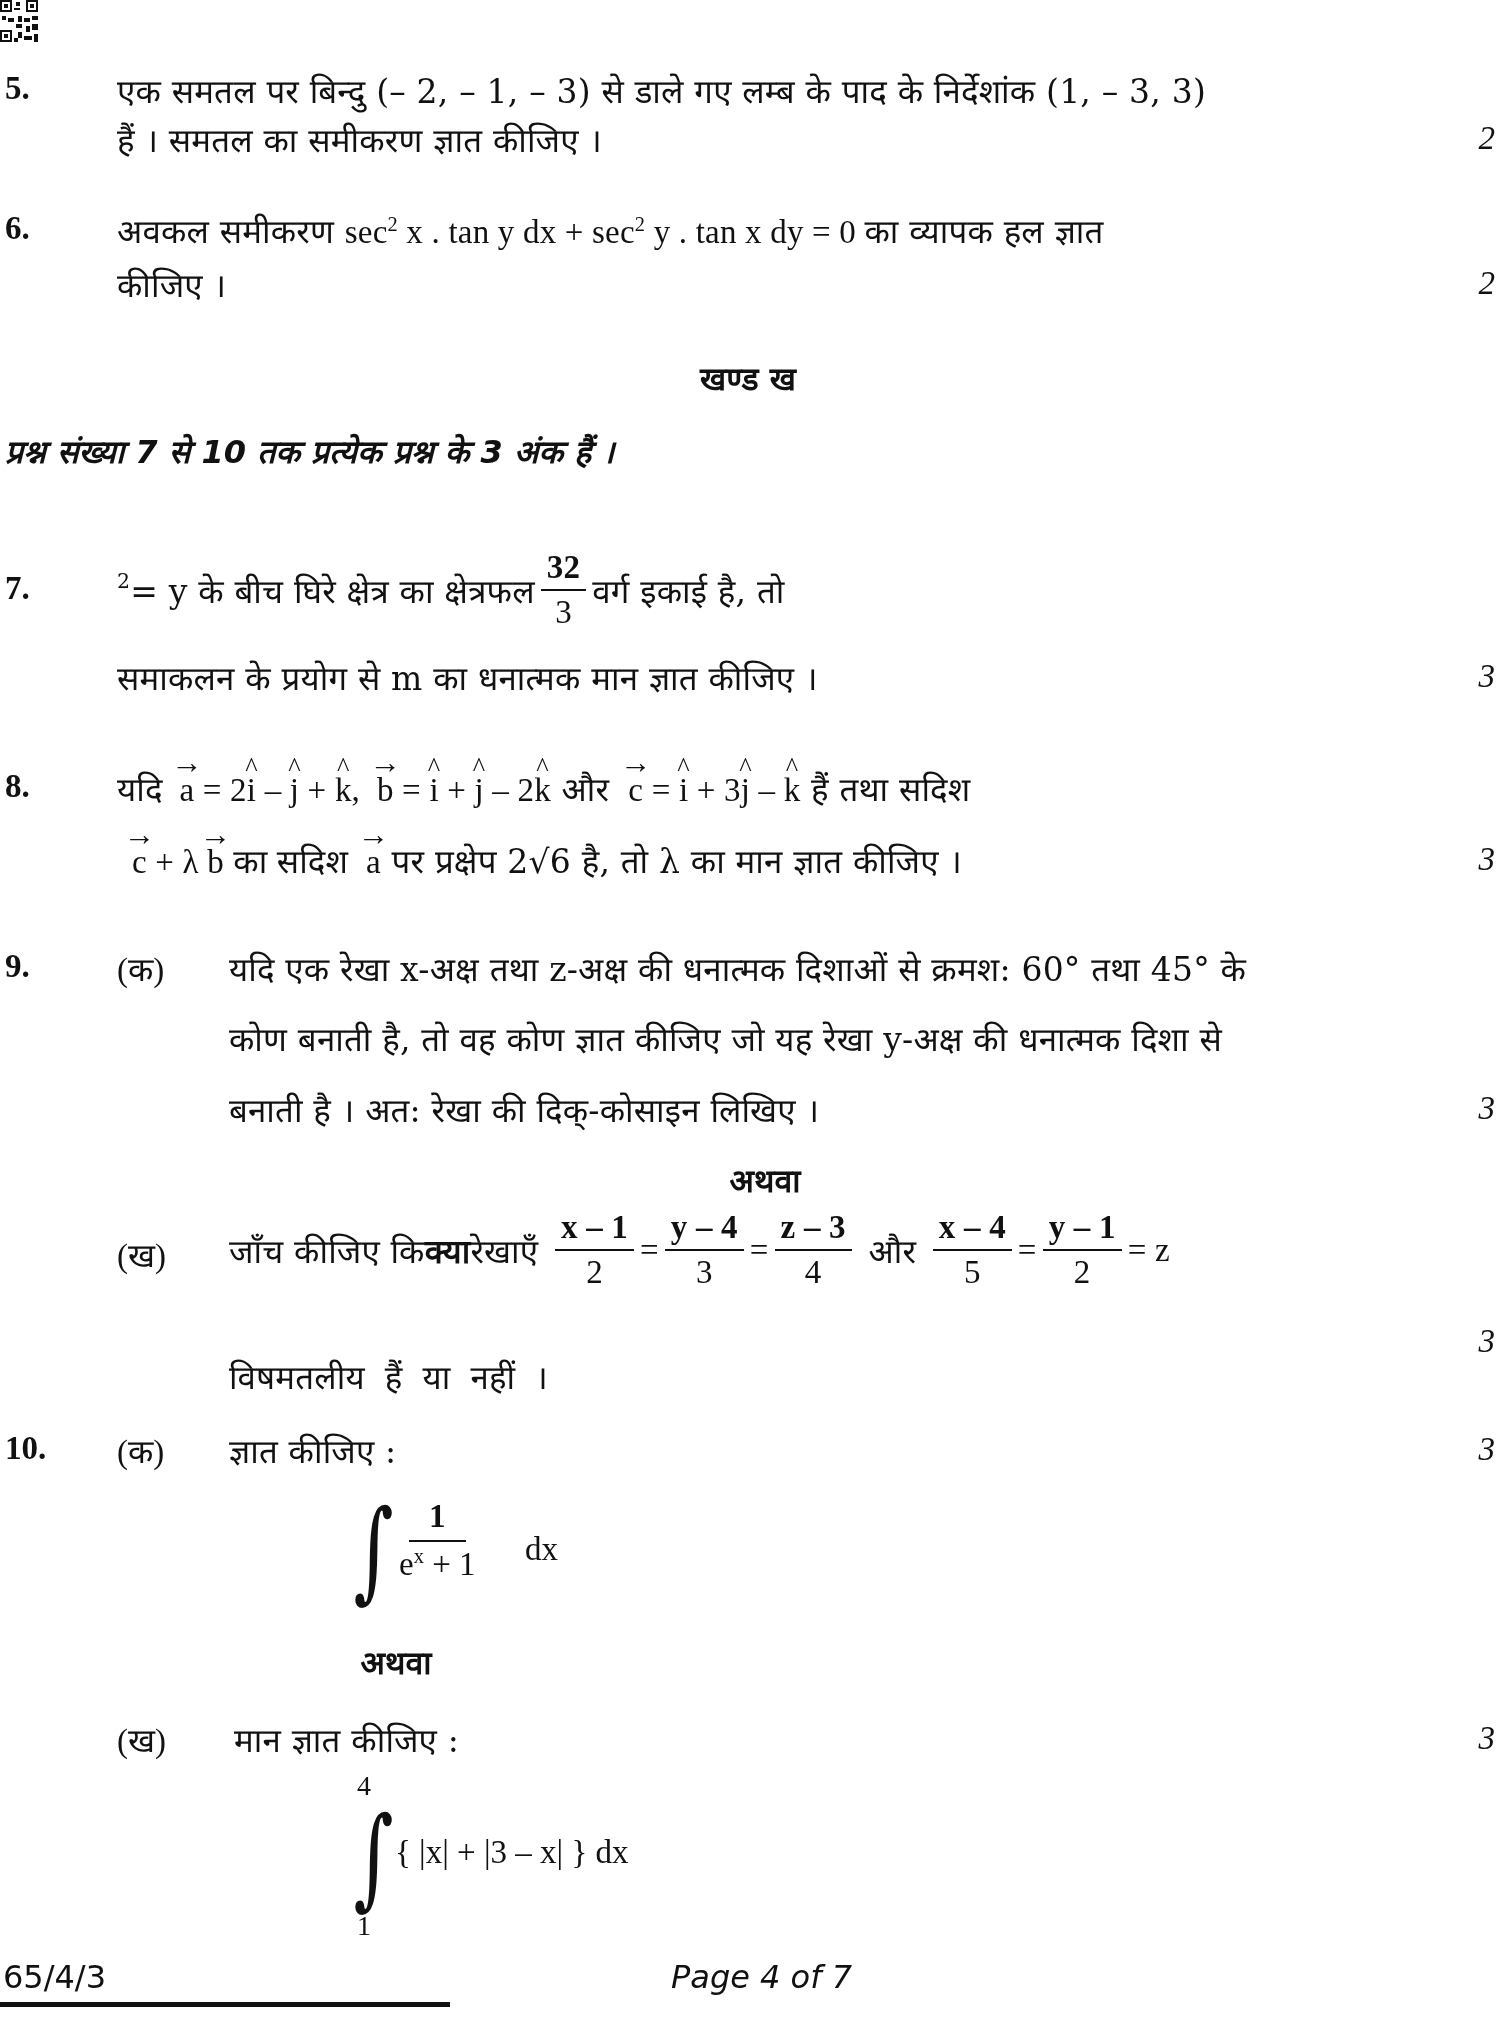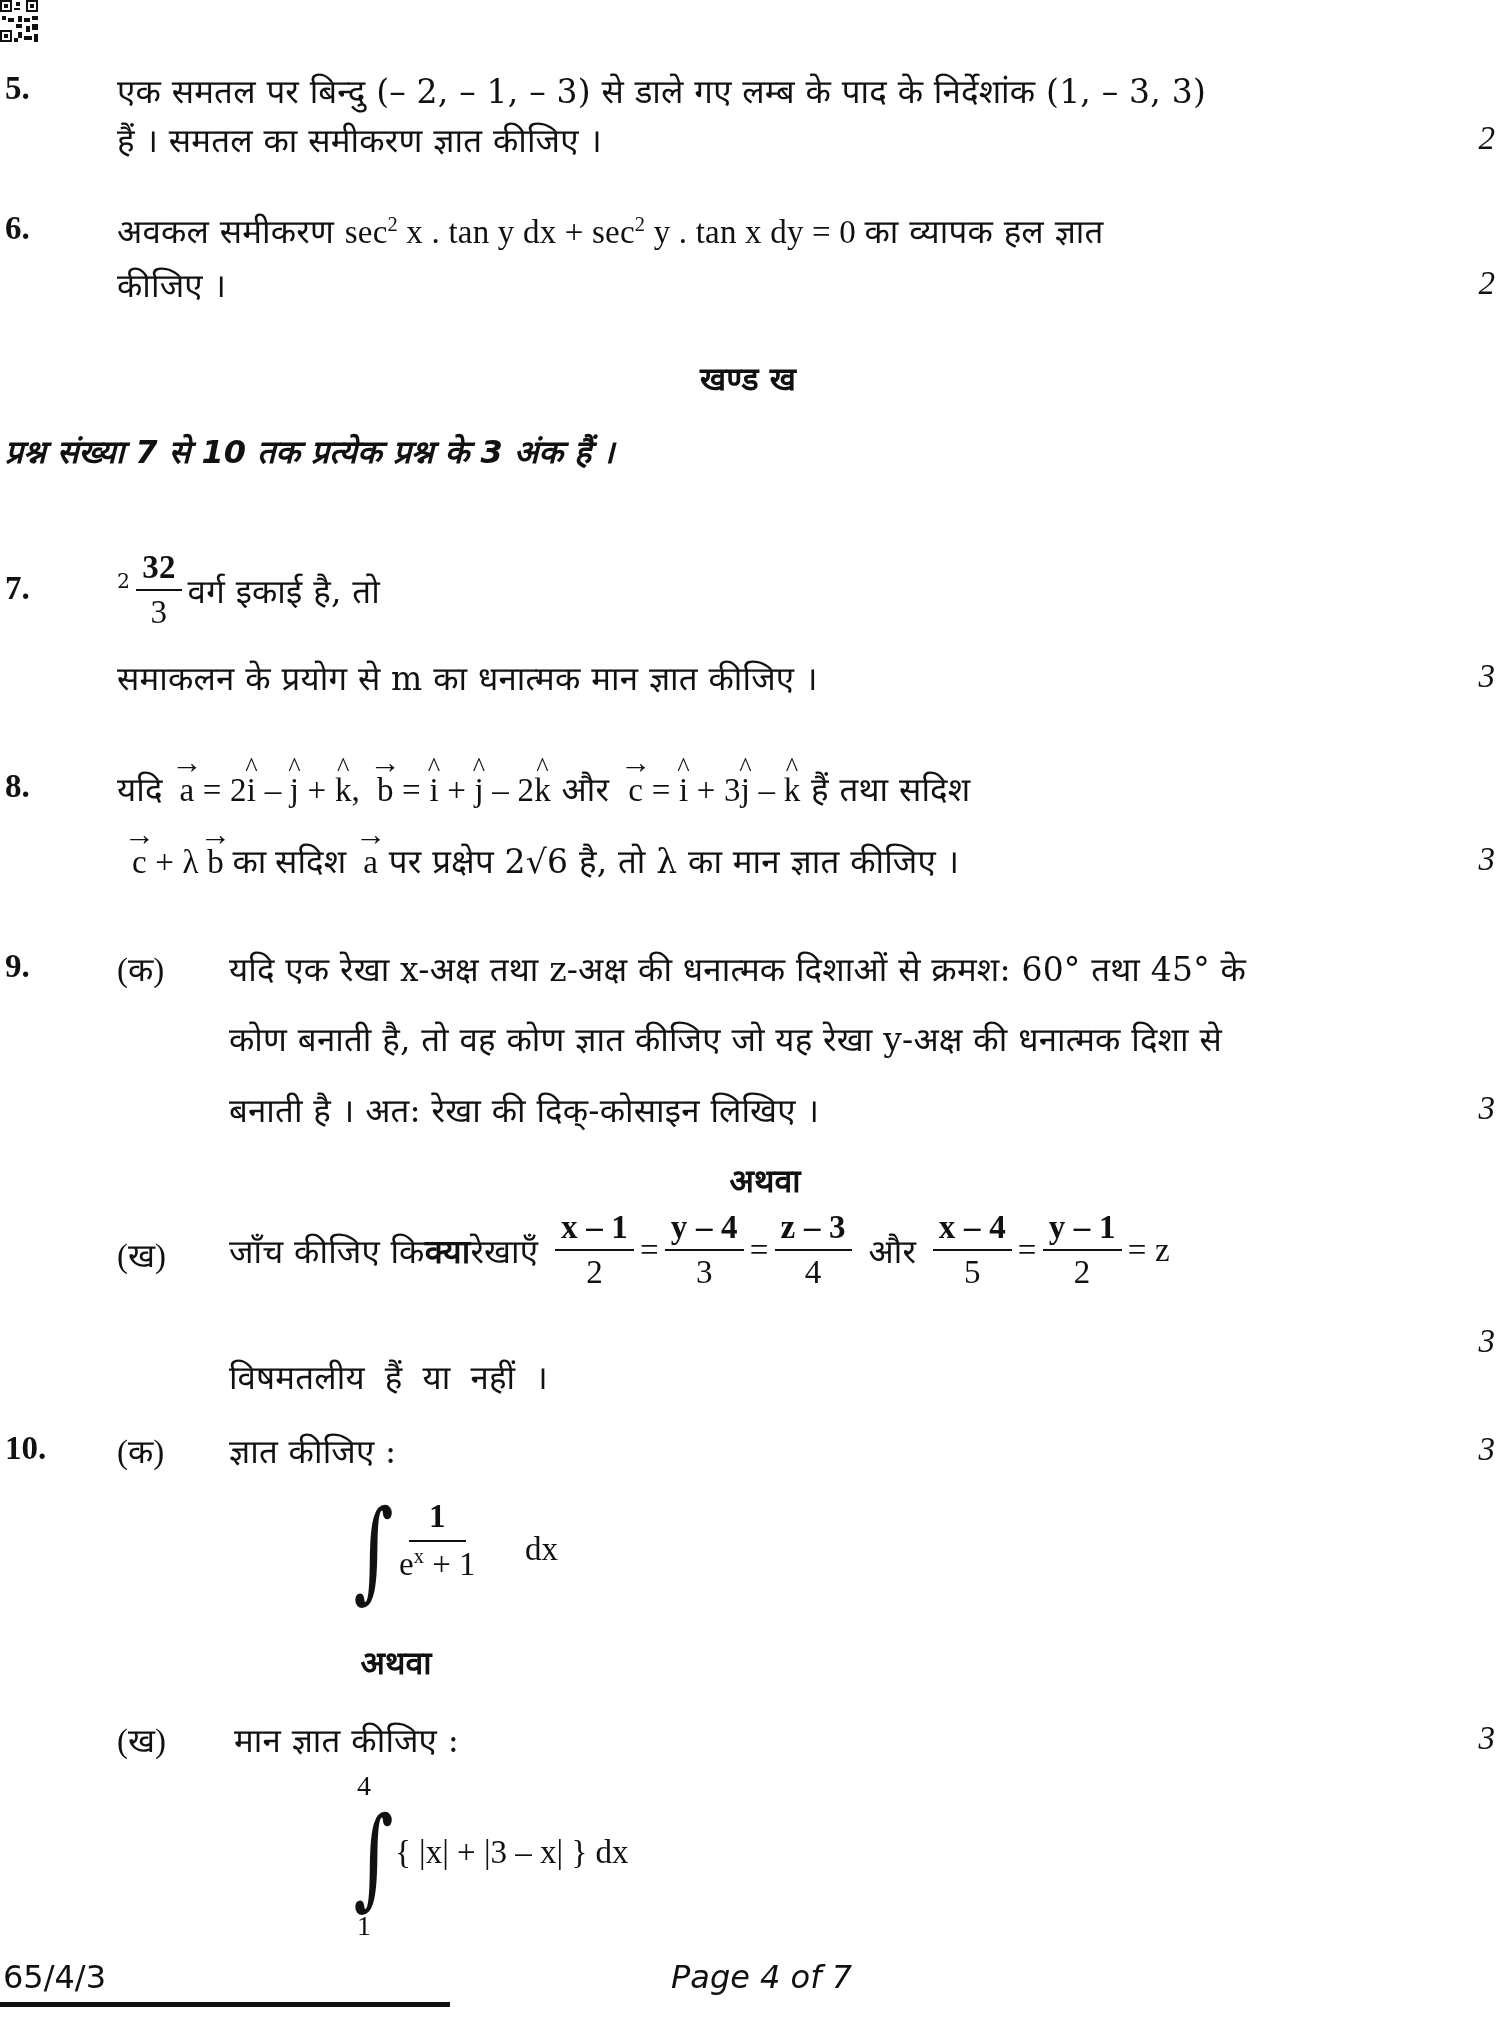--- a/index.html
+++ b/index.html
@@ -115,34 +115,35 @@
   <span class="mark" style="top:265px;">2</span>
 </div>
 
 <span class="heading" style="left:748px; top:356px;">खण्ड ख</span>
 <span class="instr" style="top:429px;">प्रश्न संख्या 7 से 10 तक प्रत्येक प्रश्न के 3 अंक हैं ।</span>
 
 <div>
   <span class="qnum" style="top:570px;">7.</span>
   <span class="line" style="left:117px; top:540px; display:flex; align-items:center; height:100px;">
       <sup style="margin-top:-18px;">2</sup>
+      <span> = y  के बीच घिरे क्षेत्र का क्षेत्रफल</span>
     <span class="frac math">
         <span class="num">32</span>
         <span class="den">3</span>
       </span>
     <span>वर्ग इकाई है, तो</span>
   </span>
   <span class="line" style="left:117px; top:655px;">समाकलन के प्रयोग से m का धनात्मक मान ज्ञात कीजिए ।</span>
   <span class="mark" style="top:658px;">3</span>
 </div>
 
 <div>
   <span class="qnum" style="top:768px;">8.</span>
   <span class="line math" style="left:117px; top:766px;"><span style="font-family:'DejaVu Serif',serif;">यदि</span>&nbsp;&nbsp;<span class="vec">a</span><span> = 2</span><span class="hat">i</span><span> – </span><span class="hat">j</span><span> + </span><span class="hat">k</span><span>,</span>&nbsp;&nbsp;<span class="vec">b</span><span> = </span><span class="hat">i</span><span> + </span><span class="hat">j</span><span> – 2</span><span class="hat">k</span><span style="font-family:'DejaVu Serif',serif;"> और </span>&nbsp;<span class="vec">c</span><span> = </span><span class="hat">i</span><span> + 3</span><span class="hat">j</span><span> – </span><span class="hat">k</span><span style="font-family:'DejaVu Serif',serif;"> हैं तथा सदिश</span></span>
-  <span class="line math" style="left:132px; top:838px;"><span class="vec">c</span><span> + λ </span><span class="vec">b</span><span style="font-family:Liberation Serif, serif;"> का सदिश </span>&nbsp;<span class="vec">a</span><span style="font-family:'DejaVu Serif',serif;"> पर प्रक्षेप 2√6 है, तो λ का मान ज्ञात कीजिए ।</span></span>
+  <span class="line math" style="left:132px; top:838px;"><span class="vec">c</span><span> + λ </span><span class="vec">b</span><span style="font-family:Liberation Sans, sans-serif;"> का सदिश </span>&nbsp;<span class="vec">a</span><span style="font-family:'DejaVu Serif',serif;"> पर प्रक्षेप 2√6 है, तो λ का मान ज्ञात कीजिए ।</span></span>
   <span class="mark" style="top:841px;">3</span>
 </div>
 
 <div>
   <span class="qnum" style="top:948px;">9.</span>
   <span class="sub" style="left:117px; top:946px;">(क)</span>
   <span class="line" style="left:229px; top:946px;">यदि एक रेखा x-अक्ष तथा z-अक्ष की धनात्मक दिशाओं से क्रमश: 60° तथा 45° के</span>
   <span class="line" style="left:229px; top:1016px;">कोण बनाती है, तो वह कोण ज्ञात कीजिए जो यह रेखा y-अक्ष की धनात्मक दिशा से</span>
   <span class="line" style="left:229px; top:1087px;">बनाती है । अत: रेखा की दिक्-कोसाइन लिखिए ।</span>
   <span class="mark" style="top:1090px;">3</span>

